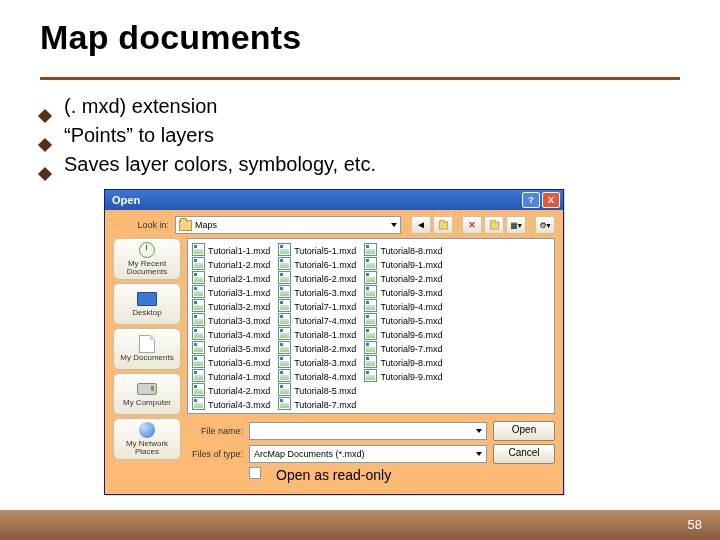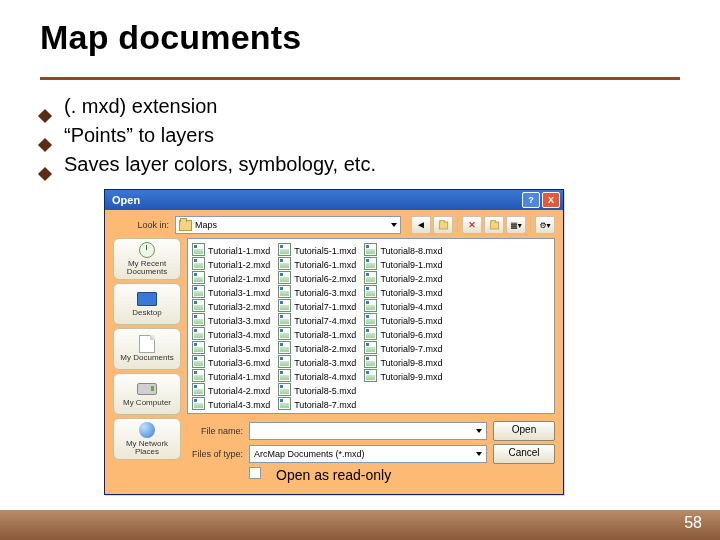--- a/index.html
+++ b/index.html
@@ -35,21 +35,21 @@
   .files{flex:1;background:#fff;border:1px solid #7f9db9;padding:3px 4px;display:flex;gap:8px;height:172px}
   .col{display:flex;flex-direction:column;gap:0px}
   .fi{display:flex;align-items:flex-end;gap:3px;height:14px;font-size:9px;white-space:nowrap}
   .mxd{width:11px;height:11px;background:#fff;border:1px solid #5a9a6d;position:relative}
   .mxd:after{content:"";position:absolute;left:1px;top:1px;width:3px;height:3px;background:#3a78d6}
   .mxd:before{content:"";position:absolute;right:1px;bottom:1px;left:1px;top:5px;background:linear-gradient(#c9eac9,#9fd09f)}
   .bottom .row{margin-bottom:3px}
   .field{flex:1;height:16px;background:#fff;border:1px solid #7f9db9;display:flex;align-items:center;padding:0 4px;gap:3px}
   .dbtn{width:60px;height:18px;background:linear-gradient(#fefefe,#e7e2cd);border:1px solid #8d876e;border-radius:2px;text-align:center;font-size:10px;line-height:16px}
   .footer{position:absolute;left:0;right:0;bottom:0;height:30px;background:linear-gradient(#b98b68,#8a5a3a)}
-  .pg{position:absolute;right:18px;bottom:8px;color:#fff;font-size:16px}
+  .pg{position:absolute;right:18px;bottom:8px;color:#fff;font-size:13px}
   .arrow{font-size:10px;line-height:1}
   .globe{width:16px;height:16px;border-radius:50%;background:radial-gradient(circle at 30% 30%,#bfe1ff,#3a78d6)}
   .disk{width:18px;height:10px;background:#d0d0d0;border:1px solid #888;border-radius:2px;position:relative}
   .disk:after{content:"";position:absolute;right:2px;top:2px;width:3px;height:5px;background:#6aa84f}
   .docic{width:14px;height:16px;background:#fff;border:1px solid #9aa;position:relative}
   .docic:after{content:"";position:absolute;right:-1px;top:-1px;border-top:5px solid #ece9d8;border-left:5px solid #cfd4d8}
   .desk{width:18px;height:12px;background:#3a78d6;border:1px solid #254a86;border-radius:1px}
   .clock{width:14px;height:14px;border:1px solid #6a9a4a;border-radius:50%;position:relative;background:#eef8ea}
   .clock:after{content:"";position:absolute;left:6px;top:2px;width:1px;height:5px;background:#3a6a2a}
   .sep{width:1px;height:16px;background:#c5c0aa;margin:0 2px}

